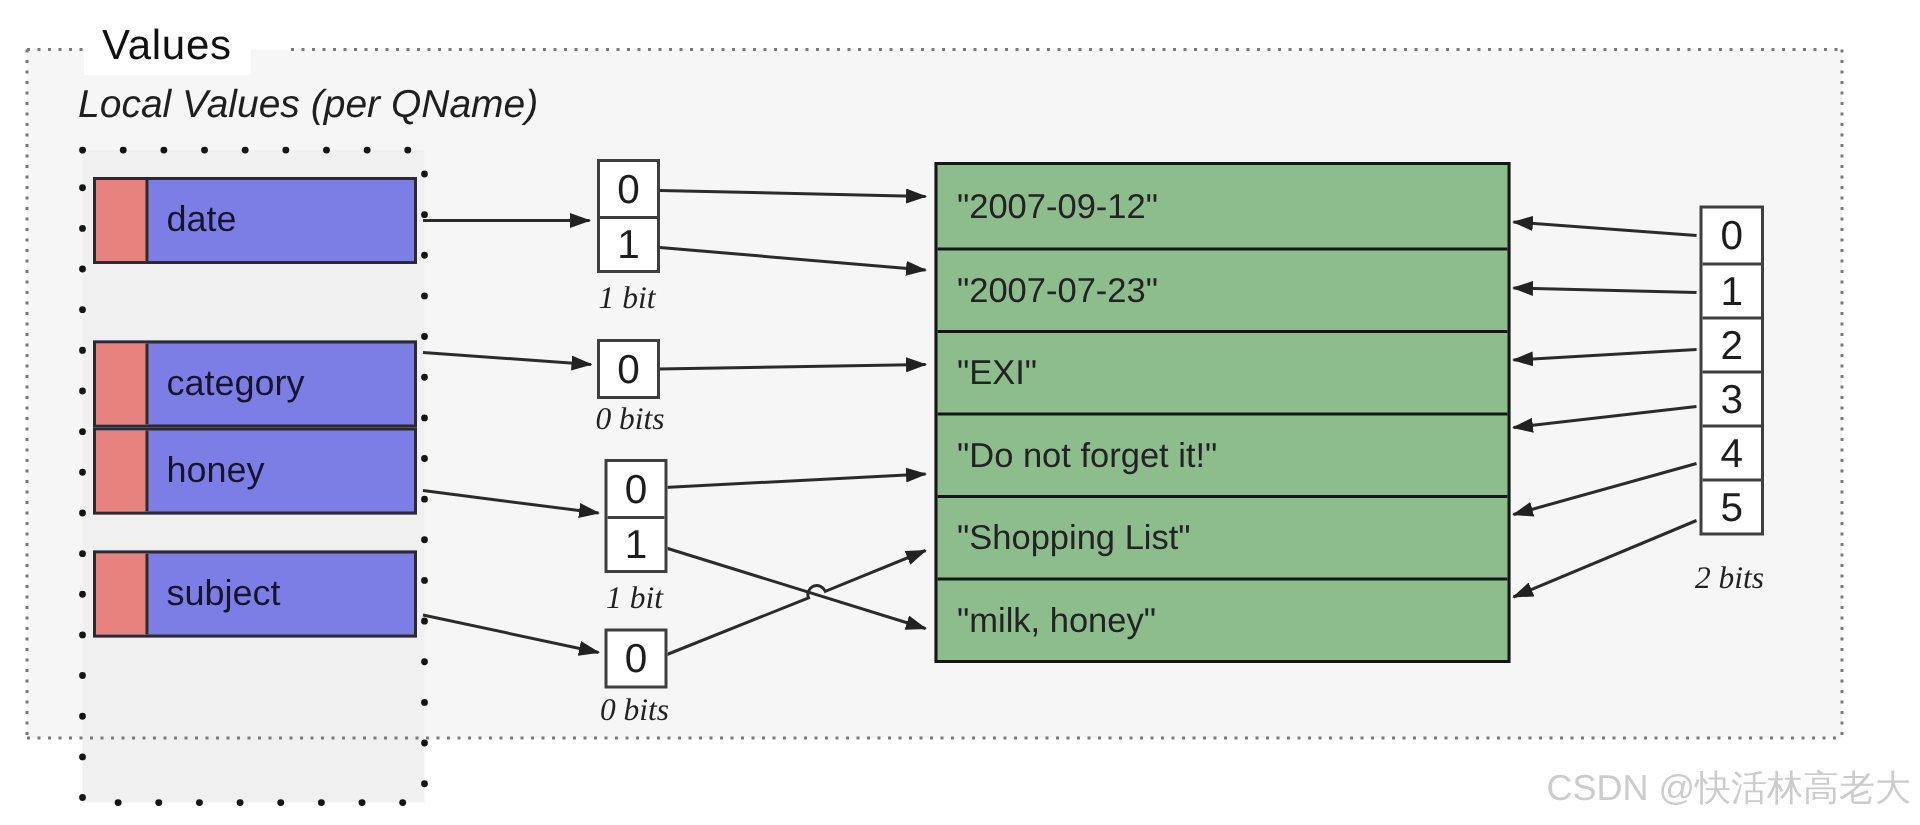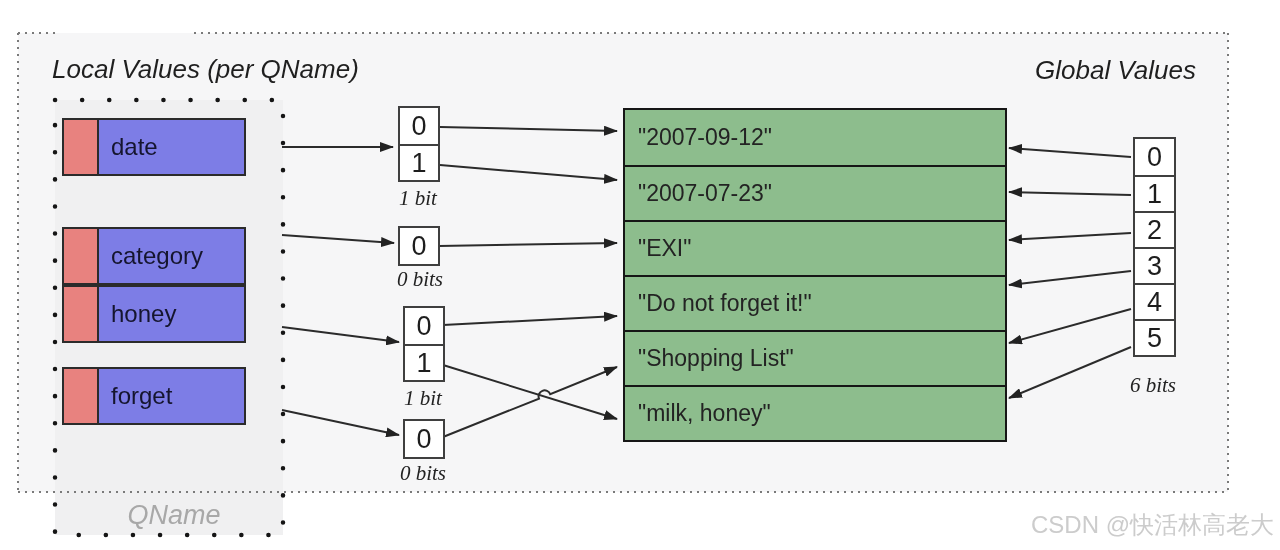--- a/index.html
+++ b/index.html
@@ -25,21 +25,21 @@
   .local-label { left:52px; top:54px; font-size:26px; font-style:italic; color:#1f1f1f;text-align:center; }
   .global-label { right:84px; top:55px; font-size:26px; font-style:italic; color:#1f1f1f; }
   .qname-caption {
     left:108px; top:500px; width:132px; text-align:center;
     font-size:27px; font-style:italic; color:#a8a8a8;
   }
   .watermark { right:6px; top:509px; font-size:24px; color:#cccccc; }
 
   
   .qrow {
-    left:62px; width:184px; height:58px; display:flex;
+    left:62px; width:216px; height:58px; display:flex;
     border:2px solid #2b2b2b; box-sizing:border-box; background:var(--qname-local,#7d7de6);
   }
   .qrow .prefix { width:33px; background:var(--qname-prefix,#e8827f); border-right:2px solid #2b2b2b; }
   .qrow .qlabel {
     flex:1; display:flex; align-items:center; padding-left:12px;
     font-size:24px; color:#15152e;
   }
   .qrow-1 { top:118px; } .qrow-2 { top:201px;margin-top:26px; } .qrow-3 { top:285px; } .qrow-4 { top:367px; }
 
   
@@ -111,38 +111,38 @@
     <g stroke="#2b2b2b" stroke-width="2" fill="none">
       <path d="M1131 157 L1009 148" marker-end="url(#arrowhead)"></path>
       <path d="M1131 195 L1009 192" marker-end="url(#arrowhead)"></path>
       <path d="M1131 233 L1009 240" marker-end="url(#arrowhead)"></path>
       <path d="M1131 271 L1009 285" marker-end="url(#arrowhead)"></path>
       <path d="M1131 309 L1009 343" marker-end="url(#arrowhead)"></path>
       <path d="M1131 347 L1009 398" marker-end="url(#arrowhead)"></path>
     </g>
   </svg>
 
+  <div class="abs title-label">Values</div>
   <div class="abs local-label">Local Values (per QName)</div>
-  <div class="abs global-label">Global Values</div>
 
   <div class="abs qrow qrow-1">
     <div class="prefix"></div>
     <div class="qlabel">date</div>
   </div>
   <div class="abs qrow qrow-2">
     <div class="prefix"></div>
     <div class="qlabel">category</div>
   </div>
   <div class="abs qrow qrow-3">
     <div class="prefix"></div>
     <div class="qlabel">honey</div>
   </div>
   <div class="abs qrow qrow-4">
     <div class="prefix"></div>
-    <div class="qlabel">forget</div>
+    <div class="qlabel">subject</div>
   </div>
 
   <div class="abs vstack stack-a">
     <div class="icell">0</div>
     <div class="icell">1</div>
   </div>
   <div class="abs bits bits-a">1 bit</div>
 
   <div class="abs vstack stack-b">
     <div class="icell">0</div>
@@ -170,18 +170,17 @@
   </div>
 
   <div class="abs vstack global-col">
     <div class="icell">0</div>
     <div class="icell">1</div>
     <div class="icell">2</div>
     <div class="icell">3</div>
     <div class="icell">4</div>
     <div class="icell">5</div>
   </div>
-  <div class="abs bits bits-global">6 bits</div>
+  <div class="abs bits bits-global">2 bits</div>
 
-  <div class="abs qname-caption">QName</div>
   <div class="abs watermark">CSDN @快活林高老大</div>
 
 </div>
 
 </body></html>

